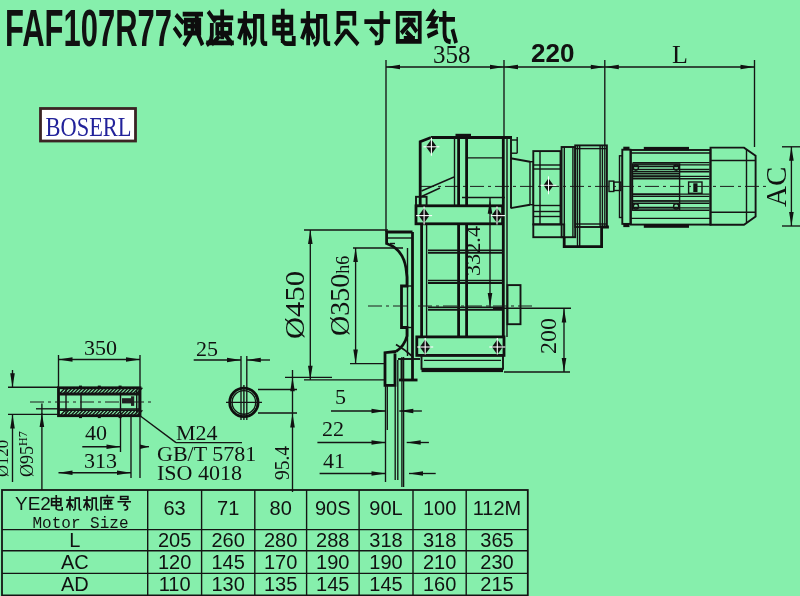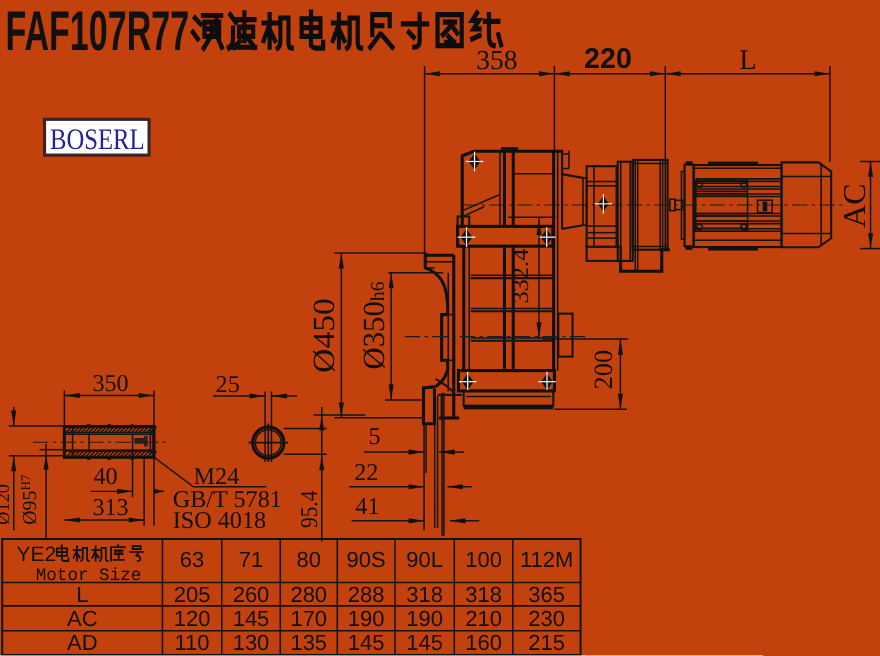--- a/index.html
+++ b/index.html
@@ -1,16 +1,16 @@
 <!DOCTYPE html>
 <html><head>
 <meta charset="utf-8">
 <style>
 html,body{margin:0;padding:0;background:#ffffff;}
-#page{position:relative;width:800px;height:596px;background:#c2410c;overflow:hidden;
+#page{position:relative;width:800px;height:596px;background:#86efac;overflow:hidden;
 font-family:"Liberation Sans",sans-serif;}
 svg{position:absolute;left:0;top:0;}
 .thin{stroke:#141414;stroke-width:1.4;fill:none;}
 .med{stroke:#141414;stroke-width:1.9;fill:none;}
 .thick{stroke:#0f0f0f;stroke-width:2.8;fill:none;}
 .dim{stroke:#141414;stroke-width:1.35;fill:none;}
 .arr{fill:#111;stroke:none;}
 .ser{font-family:"Liberation Serif",serif;fill:#111;}
 .san{font-family:"Liberation Sans",sans-serif;fill:#111;}
 .cl{stroke:#1c1c1c;stroke-width:1;stroke-dasharray:14 4 3 4;fill:none;}

